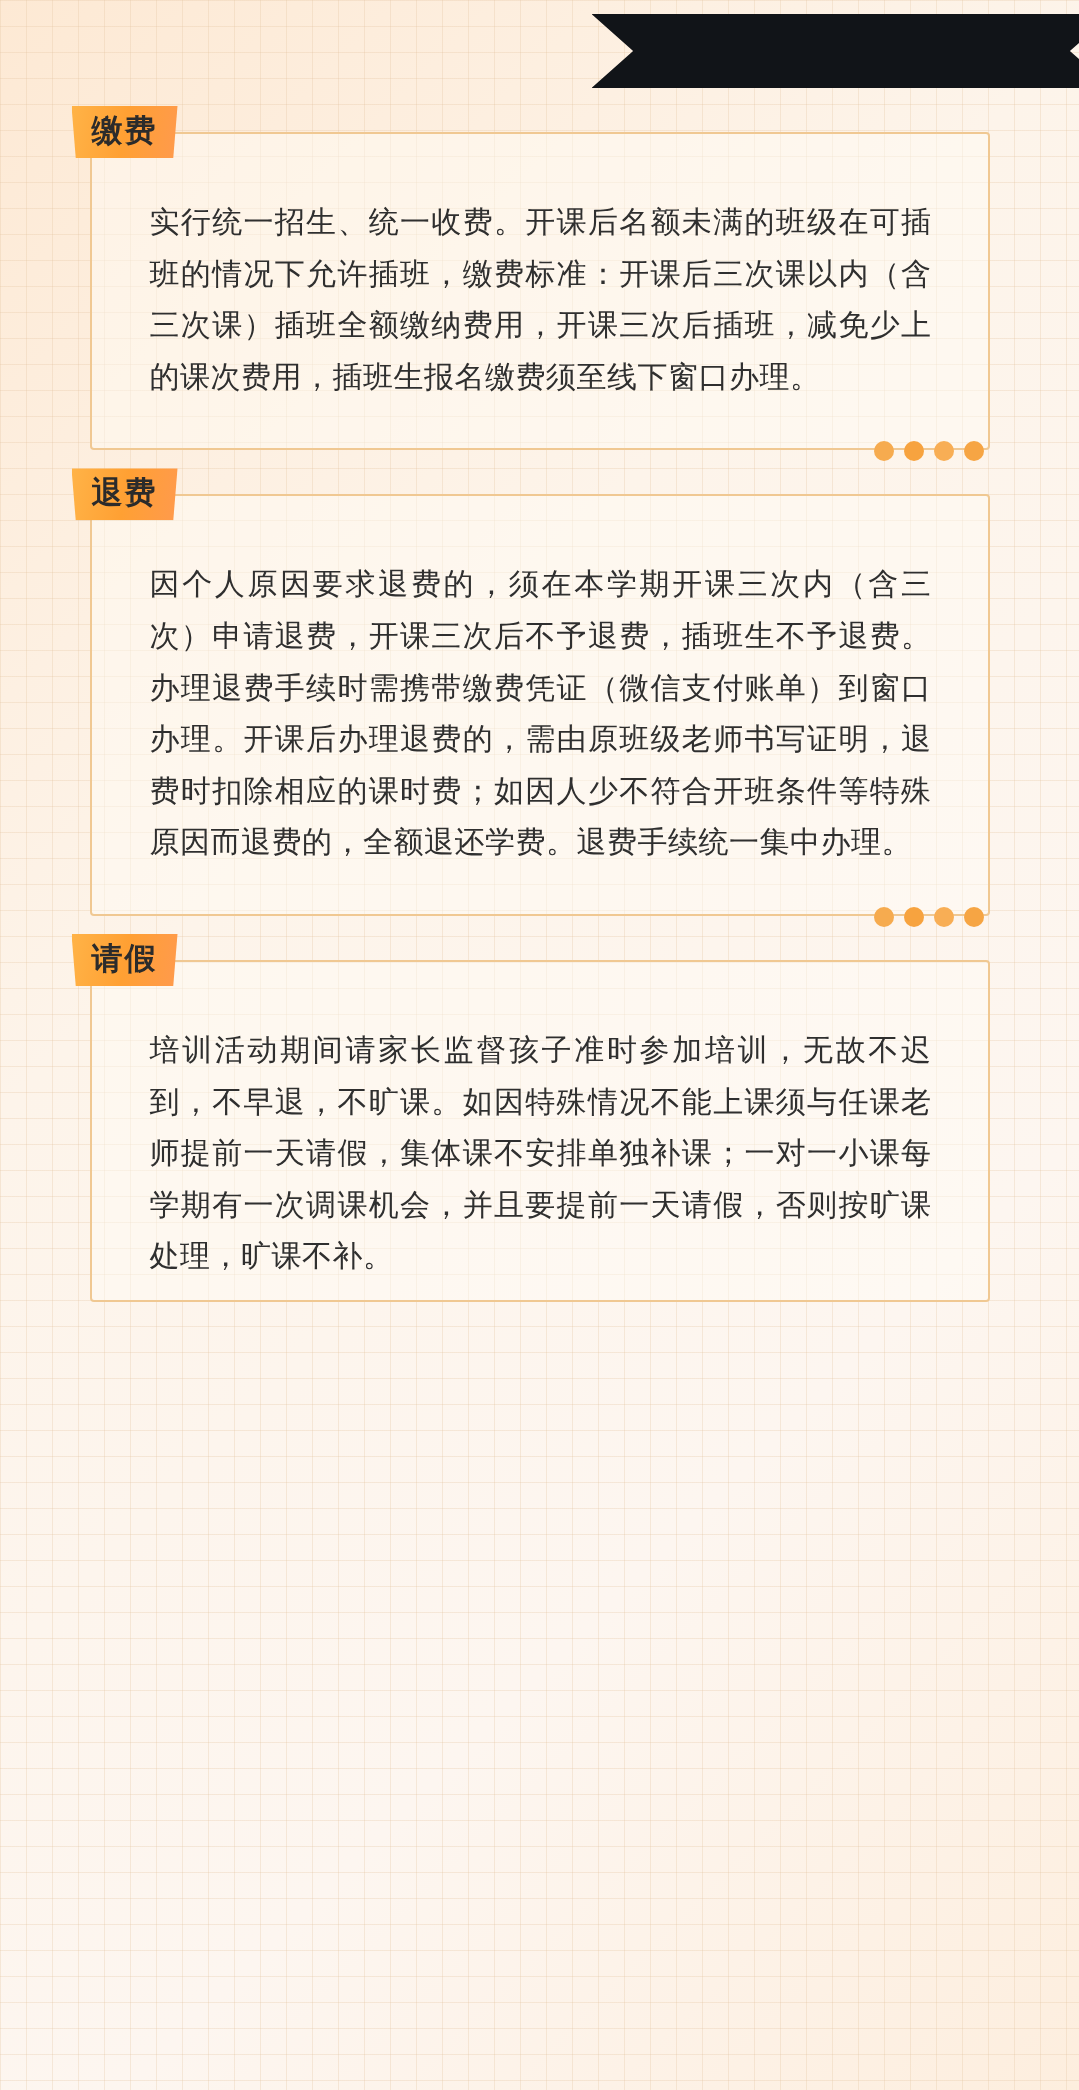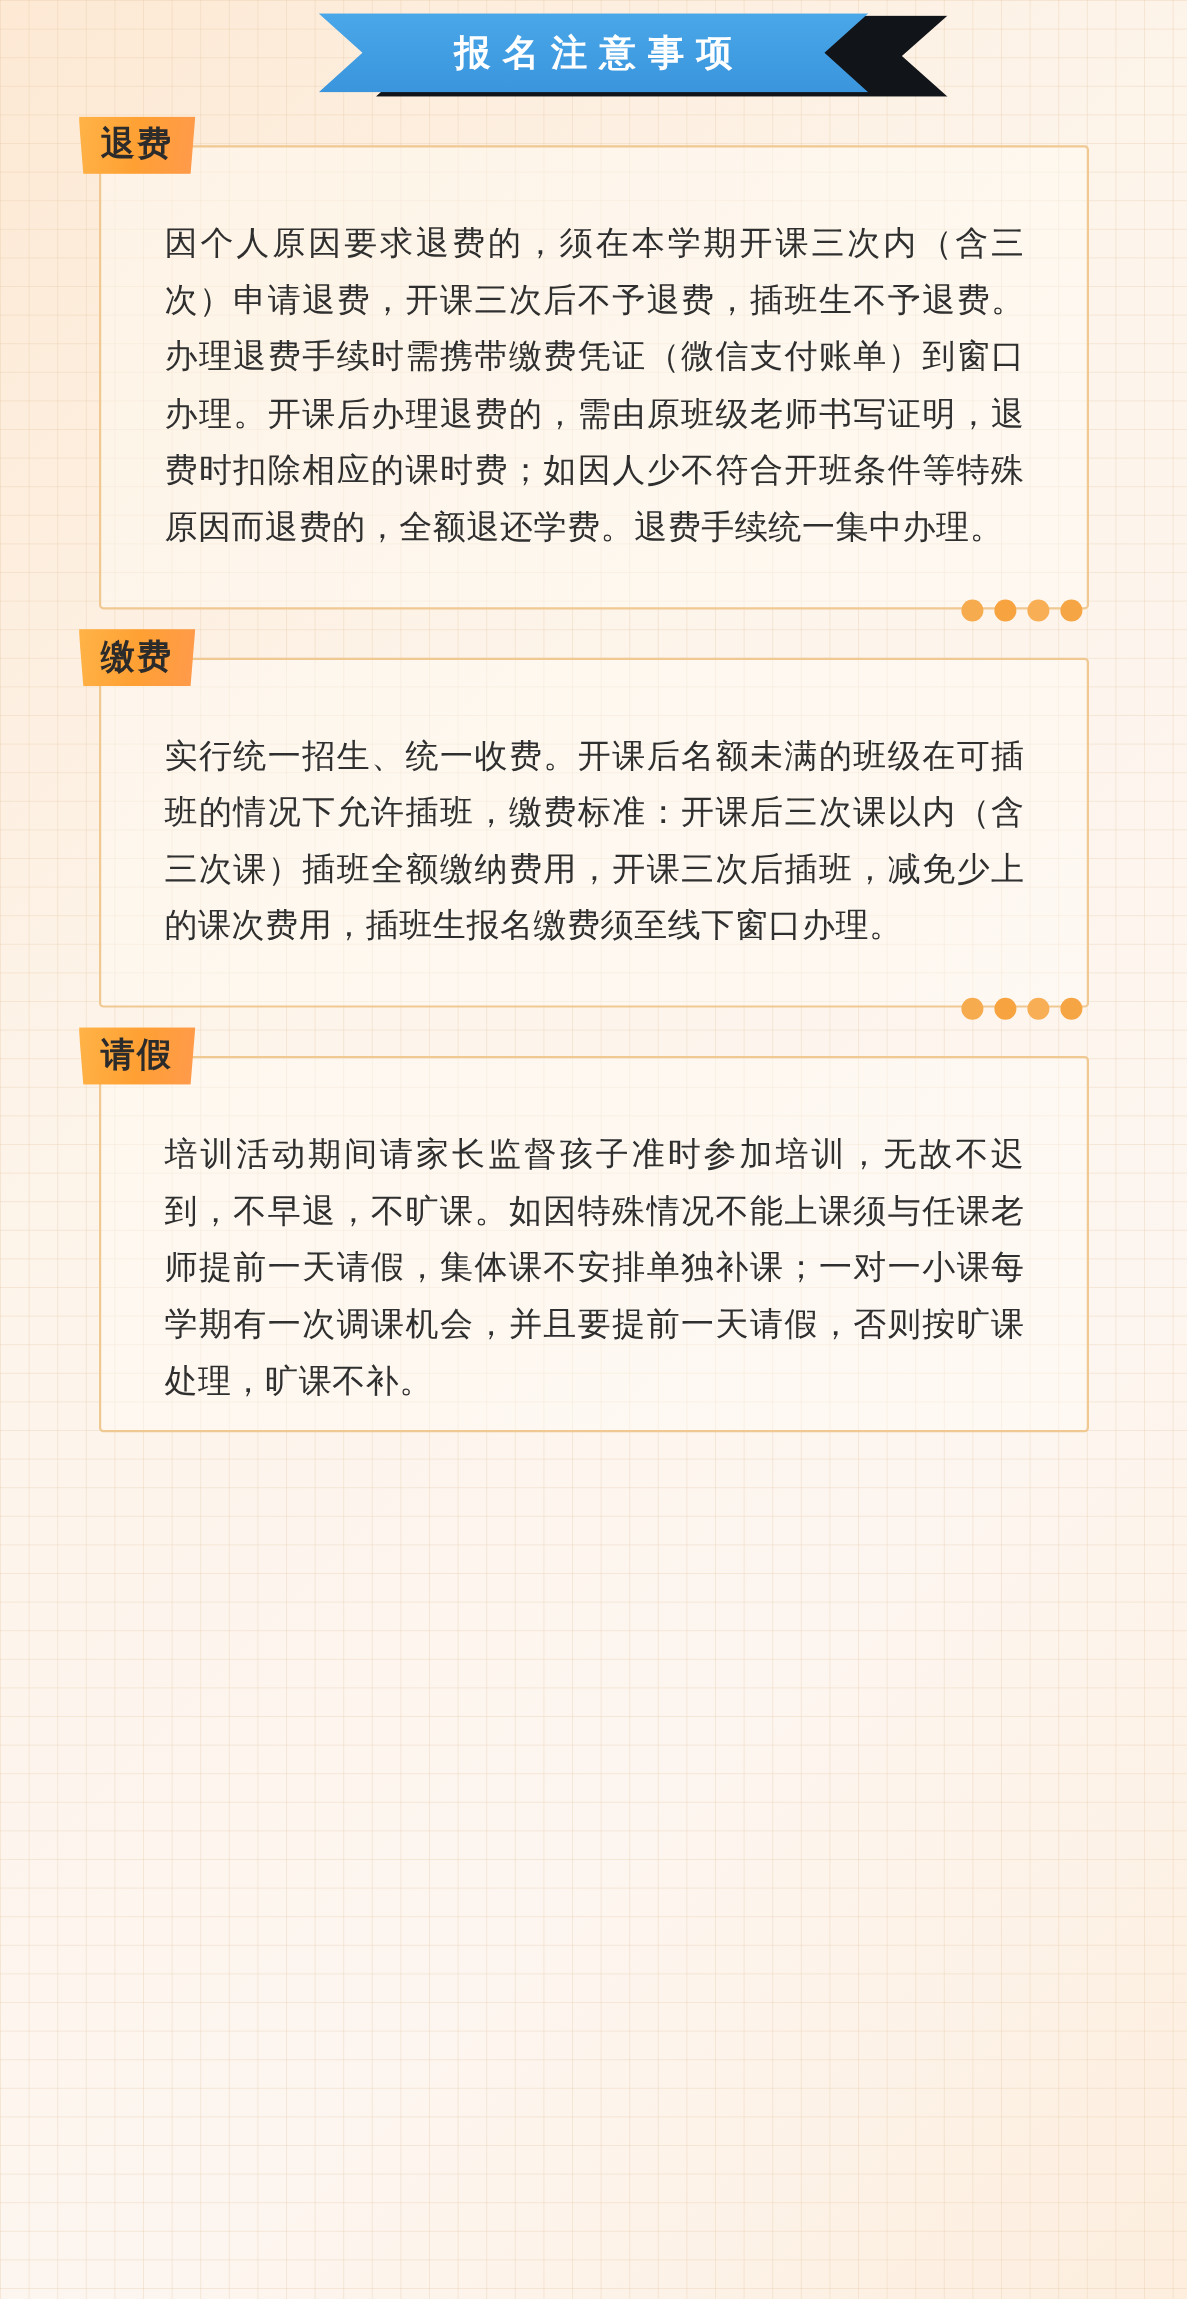--- a/index.html
+++ b/index.html
@@ -134,43 +134,40 @@
   }
 </style>
 </head>
 <body>
 
 <div class="page">
 
   <div class="banner-wrap">
     <div class="banner">
       <div class="banner-dark"></div>
-      <div class="banner-blue">
-        <span class="banner-title">报名注意事项</span>
-      </div>
     </div>
   </div>
 
   <div class="section">
-    <div class="section-label">退费</div>
+    <div class="section-label">缴费</div>
     <div class="section-box">
-      <div class="section-body">因个人原因要求退费的，须在本学期开课三次内（含三次）申请退费，开课三次后不予退费，插班生不予退费。办理退费手续时需携带缴费凭证（微信支付账单）到窗口办理。开课后办理退费的，需由原班级老师书写证明，退费时扣除相应的课时费；如因人少不符合开班条件等特殊原因而退费的，全额退还学费。退费手续统一集中办理。</div>
+      <div class="section-body">实行统一招生、统一收费。开课后名额未满的班级在可插班的情况下允许插班，缴费标准：开课后三次课以内（含三次课）插班全额缴纳费用，开课三次后插班，减免少上的课次费用，插班生报名缴费须至线下窗口办理。</div>
     </div>
     <div class="dots">
       <span class="dot"></span>
       <span class="dot"></span>
       <span class="dot"></span>
       <span class="dot"></span>
     </div>
   </div>
 
   <div class="section">
-    <div class="section-label">缴费</div>
+    <div class="section-label">退费</div>
     <div class="section-box">
-      <div class="section-body">实行统一招生、统一收费。开课后名额未满的班级在可插班的情况下允许插班，缴费标准：开课后三次课以内（含三次课）插班全额缴纳费用，开课三次后插班，减免少上的课次费用，插班生报名缴费须至线下窗口办理。</div>
+      <div class="section-body">因个人原因要求退费的，须在本学期开课三次内（含三次）申请退费，开课三次后不予退费，插班生不予退费。办理退费手续时需携带缴费凭证（微信支付账单）到窗口办理。开课后办理退费的，需由原班级老师书写证明，退费时扣除相应的课时费；如因人少不符合开班条件等特殊原因而退费的，全额退还学费。退费手续统一集中办理。</div>
     </div>
     <div class="dots">
       <span class="dot"></span>
       <span class="dot"></span>
       <span class="dot"></span>
       <span class="dot"></span>
     </div>
   </div>
 
   <div class="section">

